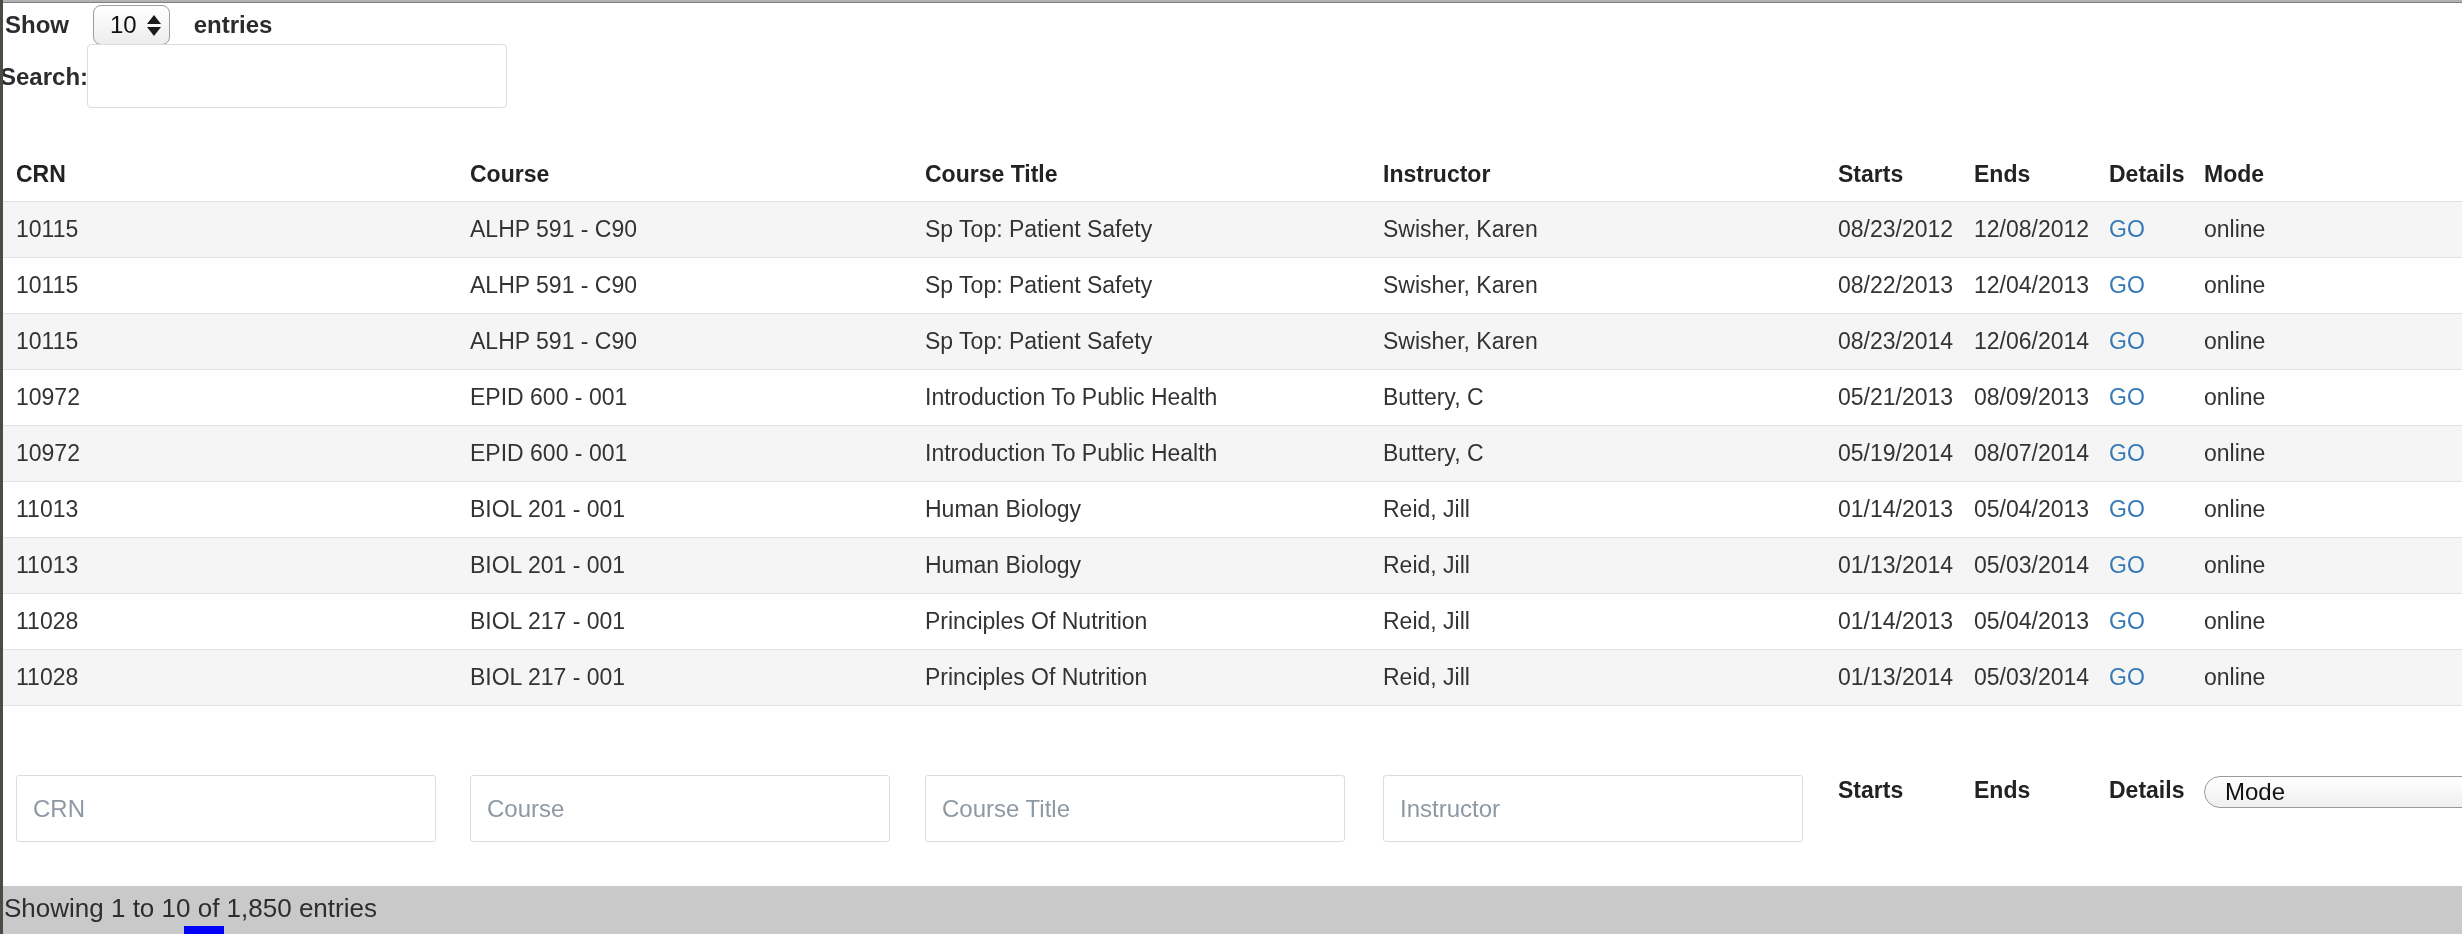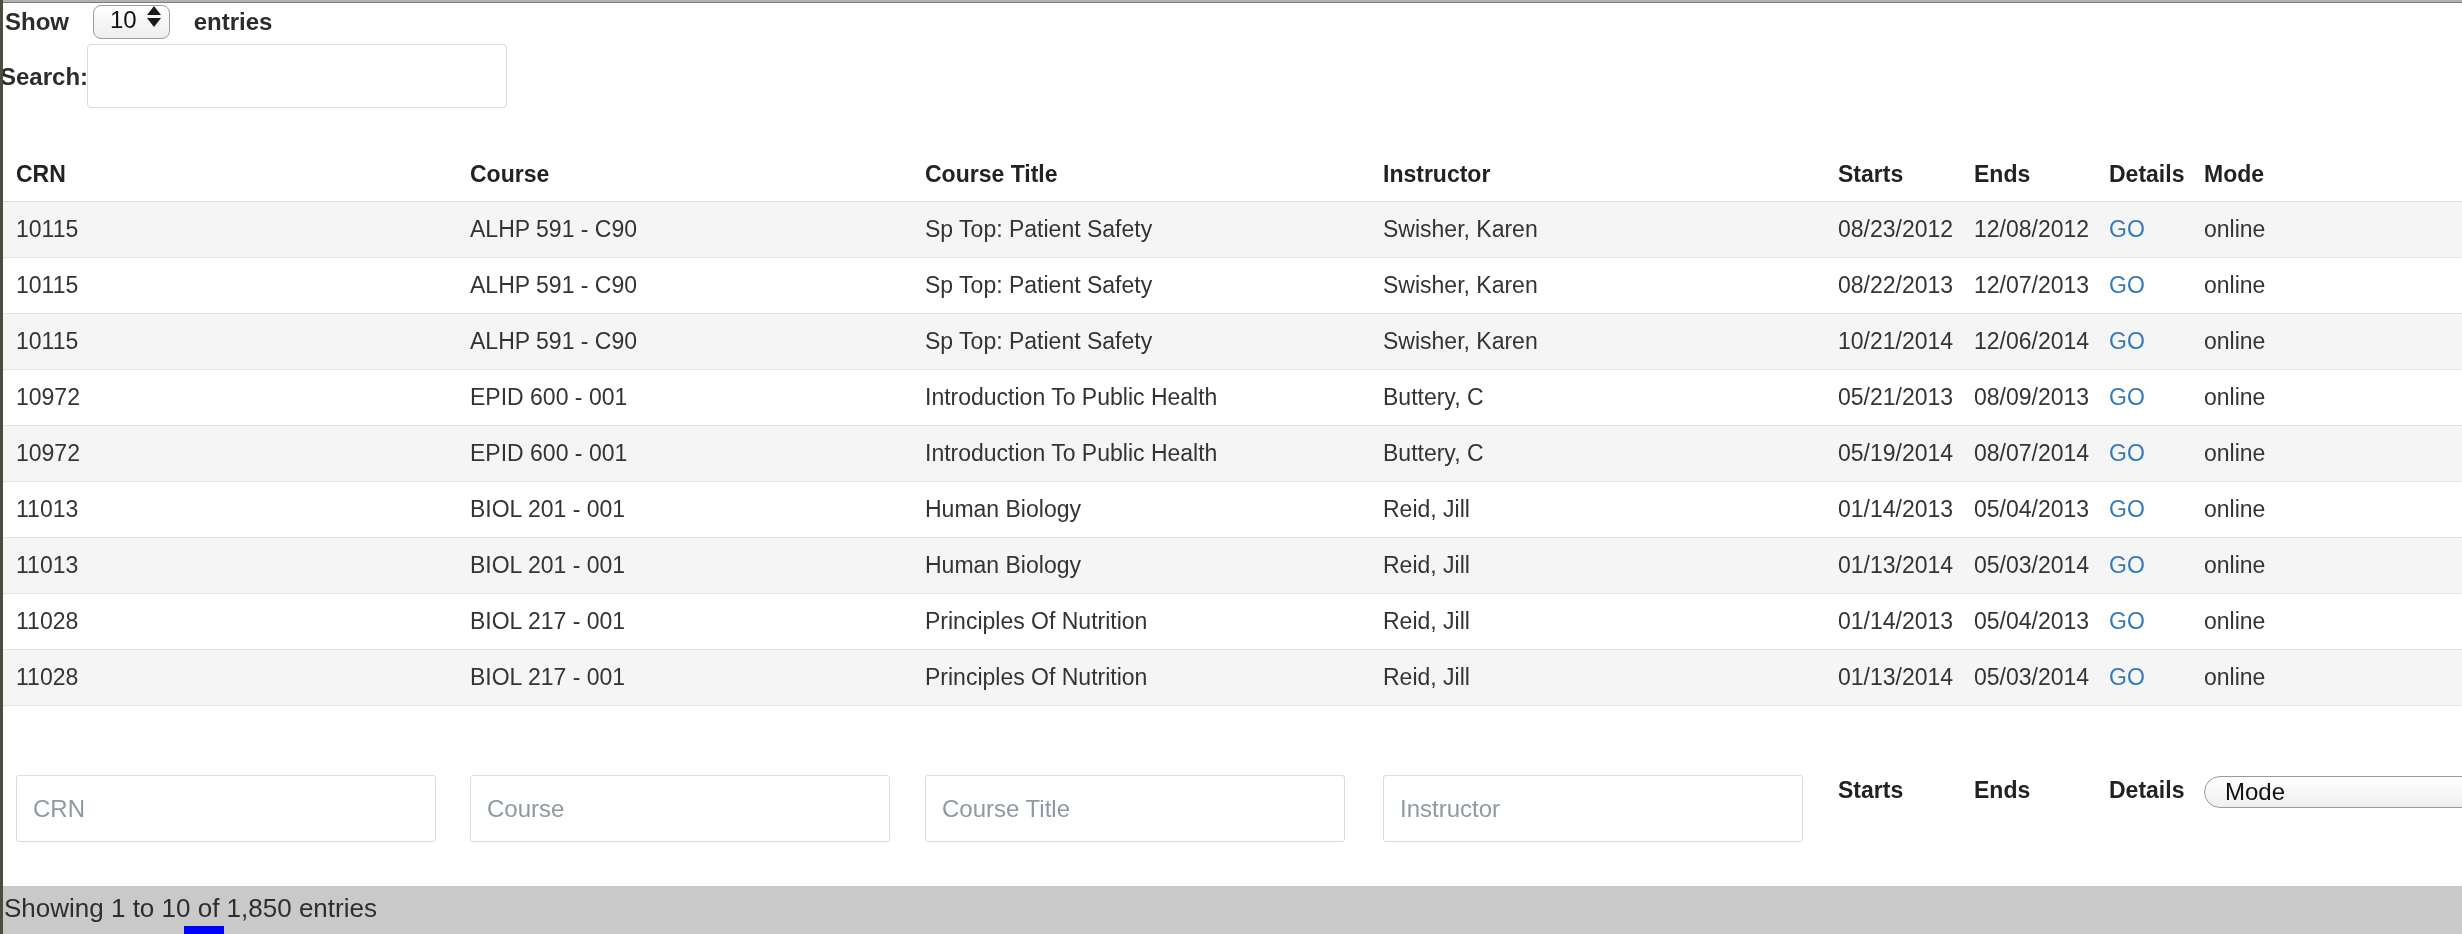--- a/index.html
+++ b/index.html
@@ -23,22 +23,22 @@
     background: #4e4a44; z-index: 51;
   }
 
   
   .length-row {
     position: absolute; left: 5px; top: 5px;
     display: flex; align-items: center; gap: 24px;
     font-size: 24px; font-weight: bold; color: #2c2c2c;
   }
   .length-select {
-    display: inline-flex; 
-    height: 34px; padding: 0 8px 0 16px;
+    display: inline-flex; align-items: center;
+    height: 40px; padding: 0 8px 0 16px;
     border: 1px solid #9c9c9c; border-radius: 8px;
     background: linear-gradient(#ffffff, #ededed);
     font-weight: normal; cursor: default;
   }
   .length-select .val { font-size: 24px; color: #111; margin-right: 10px; }
   .stepper { display: flex; flex-direction: column; gap: 3px; }
   .stepper .up {
     width: 0; height: 0; border-left: 7px solid transparent;
     border-right: 7px solid transparent; border-bottom: 9px solid #1a1a1a;
   }
@@ -168,30 +168,30 @@
       <td>12/08/2012</td>
       <td><a class="go-link">GO</a></td>
       <td>online</td>
     </tr>
     <tr>
       <td>10115</td>
       <td>ALHP 591 - C90</td>
       <td>Sp Top: Patient Safety</td>
       <td>Swisher, Karen</td>
       <td>08/22/2013</td>
-      <td>12/07/2013</td>
+      <td>12/04/2013</td>
       <td><a class="go-link">GO</a></td>
       <td>online</td>
     </tr>
     <tr>
       <td>10115</td>
       <td>ALHP 591 - C90</td>
       <td>Sp Top: Patient Safety</td>
       <td>Swisher, Karen</td>
-      <td>10/21/2014</td>
+      <td>08/23/2014</td>
       <td>12/06/2014</td>
       <td><a class="go-link">GO</a></td>
       <td>online</td>
     </tr>
     <tr>
       <td>10972</td>
       <td>EPID 600 - 001</td>
       <td>Introduction To Public Health</td>
       <td>Buttery, C</td>
       <td>05/21/2013</td>

